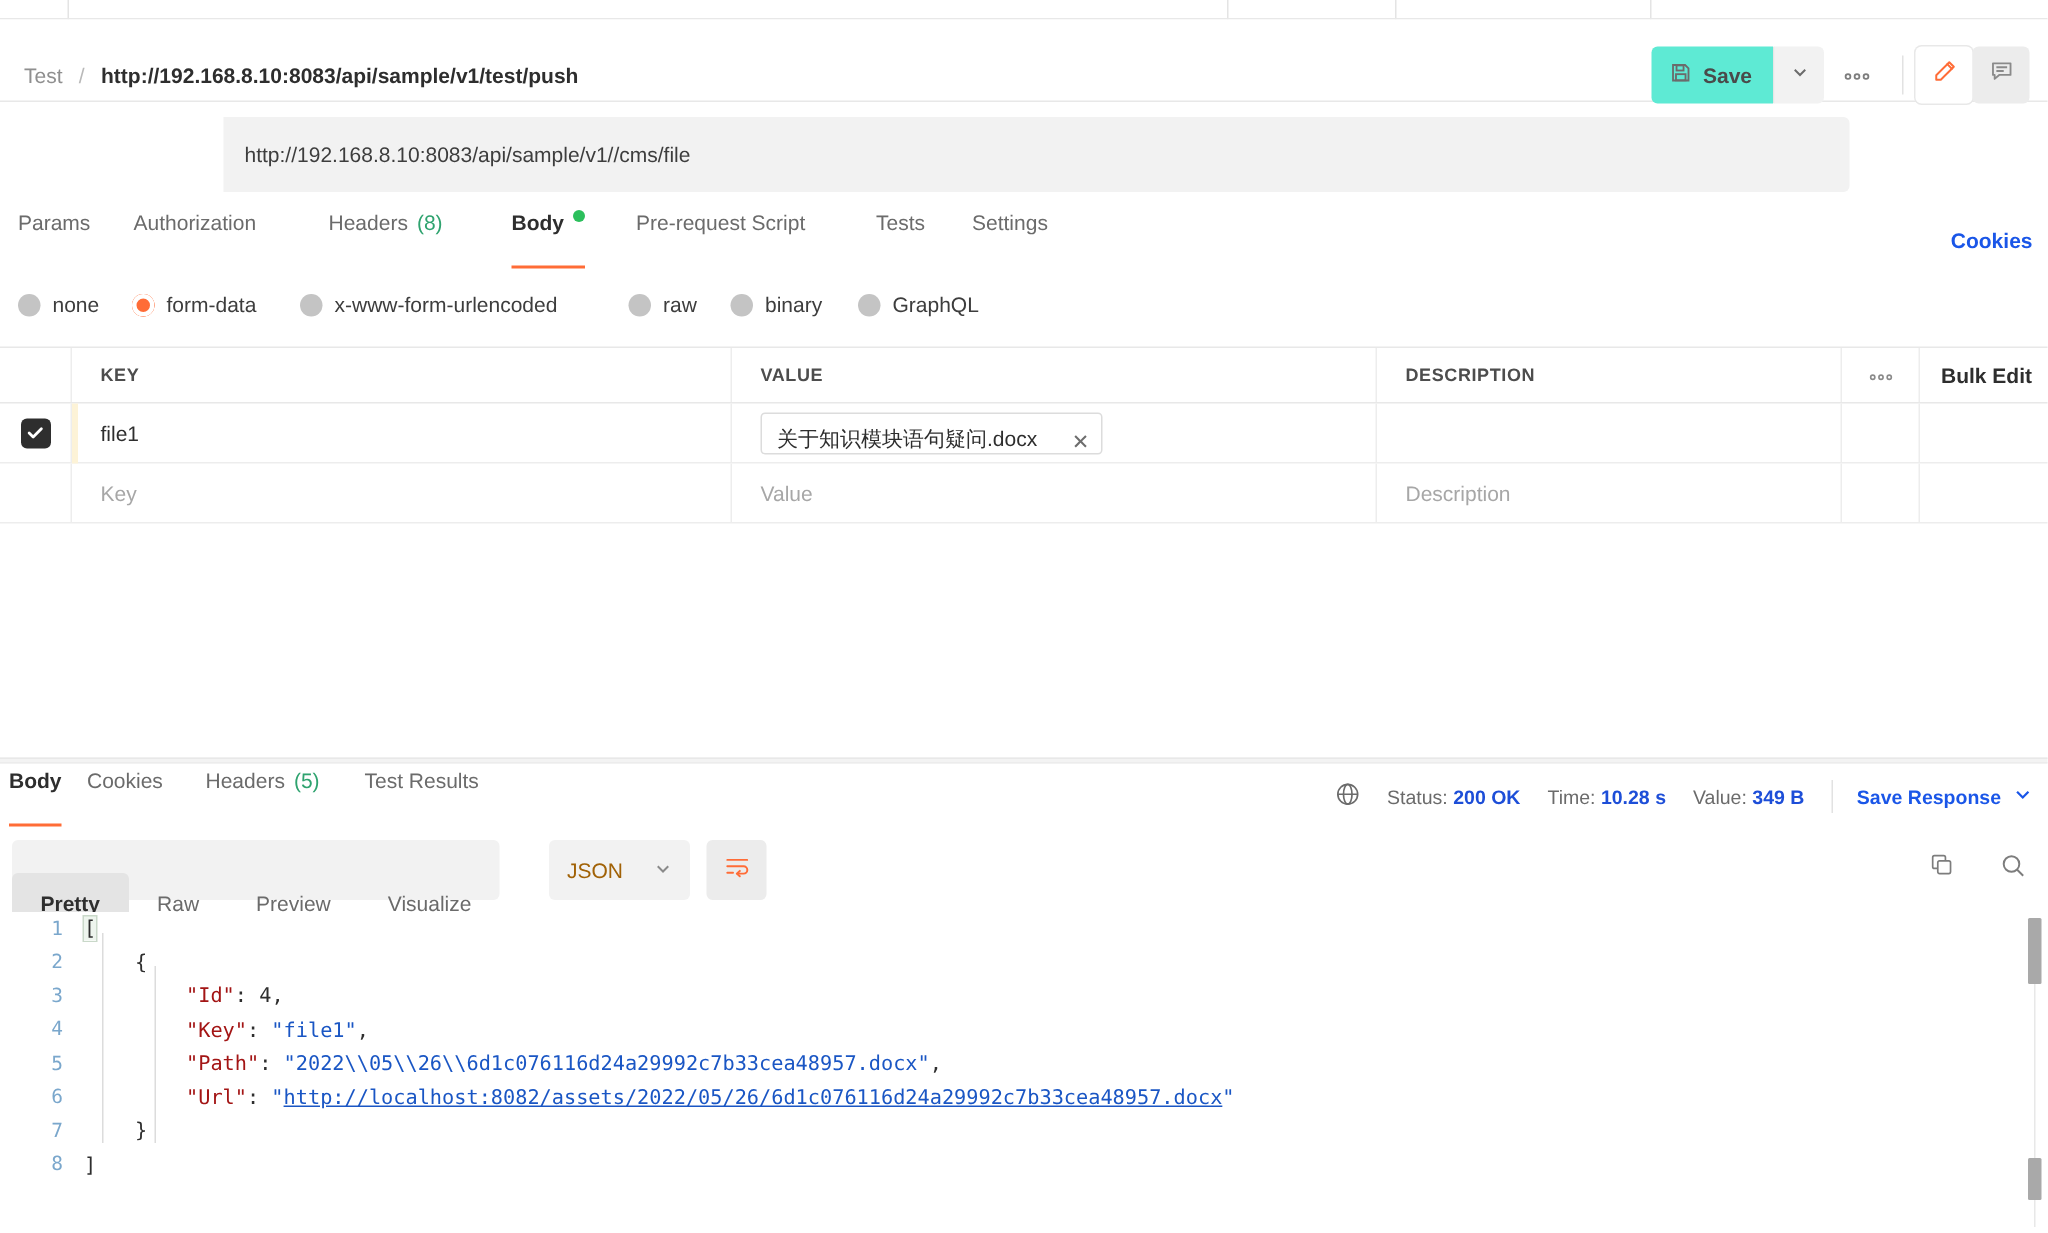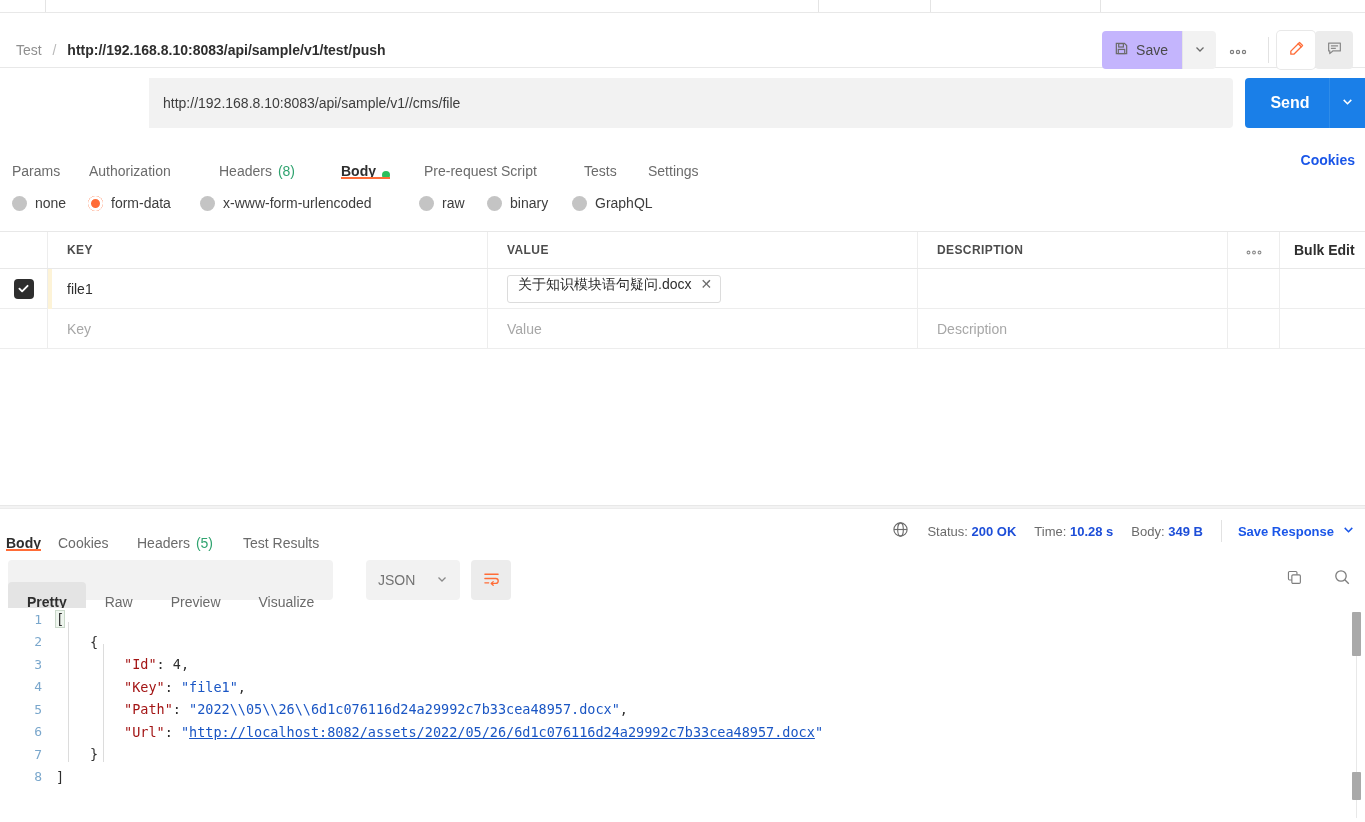--- a/index.html
+++ b/index.html
@@ -24,22 +24,22 @@
   }
   .crumb { position: absolute; left: 16px; top: 28px; font-size: 14px; line-height: 18px; white-space: nowrap; }
   .crumb .folder { color: #8f8f8f; }
   .crumb .sep { color: #b9b9b9; margin: 0 7px; }
   .crumb .name { color: #2e2e2e; font-weight: bold; margin-top: 16px; }
 
   .topright { position: absolute; right: 12px; top: 18px; height: 38px; display: flex; align-items: center; gap: 0; }
   .savebtn {
     display: flex; align-items: center; gap: 7px;
     height: 38px; padding: 0 14px 0 12px;
-    background: #c4b5fd; border-radius: 4px 0 0 4px;
-    font-size: 14px; color: #4a4a4a; font-weight: normal; cursor: pointer;
+    background: #5eead4; border-radius: 4px 0 0 4px;
+    font-size: 14px; color: #4a4a4a; font-weight: bold; cursor: pointer;
   }
   .savecaret {
     width: 34px; height: 38px; background: #f2f2f2; border-radius: 0 4px 4px 0;
     display: flex; align-items: center; justify-content: center; cursor: pointer;
     border-left: 1px solid #e6e6e6;
   }
   .dots3 { width: 44px; height: 38px; display: flex; align-items: center; justify-content: center; cursor: pointer; color: #7d7d7d; }
   .vsep { width: 1px; height: 26px; background: #e2e2e2; margin: 0 8px; }
   .iconbtn { width: 38px; height: 38px; border-radius: 4px; display: flex; align-items: center; justify-content: center; cursor: pointer; }
   .iconbtn.active { background: #fff; box-shadow: 0 0 0 1px #e8e8e8; }
@@ -63,21 +63,21 @@
     position: absolute; left: 1245px; top: 0; width: 120px; height: 50px;
     background: #1a7fe8; border-radius: 4px 0 0 4px;
     display: flex; align-items: center; cursor: pointer;
   }
   .sendbtn .lbl { flex: 1; text-align: center; color: #fff; font-size: 16px; font-weight: bold; padding-left: 6px; }
   .sendbtn .car { width: 36px; height: 50px; display: flex; align-items: center; justify-content: center; border-left: 1px solid #2e8ce9; }
 
   
   .reqtabs { position: absolute; left: 0; top: 140px; width: 1365px; height: 39px; }
   .rtab {
-    position: absolute; top: 0; height: 39px; display: flex; align-items: flex-end; gap: 6px;
+    position: absolute; top: 0; height: 39px; display: flex; align-items: flex-start; gap: 6px;
     font-size: 14px; color: #6b6b6b; cursor: pointer; white-space: nowrap;
   }
   .rtab.sel { color: #2e2e2e; font-weight: bold; }
   .rtab .ul { position: absolute; left: 0; right: 0; bottom: 0; height: 2px; background: #ff6c37; }
   .rtab .cnt { color: #2fa36f; }
   .greendot { width: 8px; height: 8px; border-radius: 50%; background: #2cbf5c; display: inline-block; }
   .cookieslink { position: absolute; right: 10px; top: 0; height: 39px; display: flex; align-items: center; font-size: 14px; color: #1a56e8; font-weight: bold; cursor: pointer; }
 
   
   .radios { position: absolute; left: 0; top: 186px; width: 1116px; height: 34px; }
@@ -94,39 +94,39 @@
   .c-val { width: 430px; height: 100%; display: flex; align-items: center; padding-left: 19px; border-right: 1px solid #ededed; flex: none; }
   .c-desc { width: 310px; height: 100%; display: flex; align-items: center; padding-left: 19px; border-right: 1px solid #ededed; flex: none; }
   .c-dots { width: 52px; height: 100%; display: flex; align-items: center; justify-content: center; border-right: 1px solid #ededed; flex: none; color: #8a8a8a; }
   .c-bulk { flex: 1; height: 100%; display: flex; align-items: center; padding-left: 14px; font-size: 14px; color: #2e2e2e; font-weight: bold; cursor: pointer; white-space: nowrap; overflow: hidden; }
   .th { font-size: 12px; font-weight: bold; color: #4d4d4d; letter-spacing: .4px; }
   .cellval { font-size: 14px; color: #2e2e2e; }
   .ph { font-size: 14px; color: #a7a7a7; }
   .activemark { position: absolute; left: 48px; top: 0; width: 4px; height: 40px; background: #fdf3d7; }
   .cbox { width: 20px; height: 20px; border-radius: 4px; background: #2e2e2e; display: flex; align-items: center; justify-content: center; cursor: pointer; }
   .filechip {
-    display: inline-flex; align-items: flex-start; gap: 9px;
+    display: inline-flex; align-items: flex-end; gap: 23px;
     height: 28px; padding: 0 8px 0 10px; border: 1px solid #dcdcdc; border-radius: 3px;
     background: #fff; font-size: 14px; color: #2e2e2e; white-space: nowrap;
   }
   .chipx { color: #6d6d6d; cursor: pointer; font-size: 14px; }
 
   
   .respdiv { position: absolute; left: 0; top: 505px; width: 1365px; height: 4px; background: #f3f3f3; border-top: 1px solid #e8e8e8; border-bottom: 1px solid #ececec; }
   .resptabs { position: absolute; left: 0; top: 512px; width: 1365px; height: 38px; }
   .meta { position: absolute; right: 10px; top: 512px; height: 38px; display: flex; align-items: center; gap: 0; font-size: 13px; color: #6b6b6b; }
   .meta .grp { margin-right: 18px; }
   .meta .ok { color: #1d4ed8; font-weight: bold; }
   .meta .saveresp { color: #1a56e8; font-weight: bold; cursor: pointer; display: flex; align-items: center; gap: 8px; }
 
   .respbar { position: absolute; left: 0; top: 560px; width: 1365px; height: 40px; }
   .seg { position: absolute; left: 8px; top: 0; height: 40px; background: #f2f2f2; border-radius: 4px; display: flex; align-items: center; }
   .segitem { height: 40px; padding: 0 19px; display: flex; align-items: center; font-size: 14px; color: #6b6b6b; cursor: pointer; border-radius: 4px; margin-top: 44px; }
   .segitem.on { background: #e4e4e4; color: #2e2e2e; font-weight: bold; }
-  .jsonsel { position: absolute; left: 366px; top: 0; width: 94px; height: 40px; background: #f2f2f2; border-radius: 4px; display: flex; align-items: center; justify-content: space-between; padding: 0 12px; font-size: 14px; color: #737373; cursor: pointer; }
+  .jsonsel { position: absolute; left: 366px; top: 0; width: 94px; height: 40px; background: #f2f2f2; border-radius: 4px; display: flex; align-items: center; justify-content: space-between; padding: 0 12px; font-size: 14px; color: #a16207; cursor: pointer; }
   .wrapbtn { position: absolute; left: 471px; top: 0; width: 40px; height: 40px; background: #ececec; border-radius: 4px; display: flex; align-items: center; justify-content: center; cursor: pointer; }
   .copyb { position: absolute; left: 1277px; top: 2px; width: 34px; height: 34px; display: flex; align-items: center; justify-content: center; cursor: pointer; }
   .searchb { position: absolute; left: 1325px; top: 2px; width: 34px; height: 34px; display: flex; align-items: center; justify-content: center; cursor: pointer; }
 
   
   .code {
     position: absolute; left: 0; top: 608px; width: 1365px; height: 214px;
     font-family: "DejaVu Sans Mono", monospace; font-size: 13.5px; overflow: hidden; background: #fff;
   }
   .cline { position: relative; height: 22.5px; display: flex; align-items: center; }
@@ -203,30 +203,20 @@
           <path d="M2.8 3.4h12.4v8.2H7.2L4 14.4v-2.8H2.8z"></path>
             <path d="M5.2 6.2h7.6M5.2 8.8h5.2"></path>
         </svg>
       </span>
     </div>
   </div>
 </div>
 
 <div class="urlrow">
   <div class="urlbox" placeholder="Enter request URL">http://192.168.8.10:8083/api/sample/v1//cms/file</div>
-  <div class="sendbtn">
-    <span class="lbl">Send</span>
-    <span class="car">
-      <span>
-        <svg width="13" height="13" viewBox="0 0 12 12" fill="none" stroke="#ffffff" stroke-width="1.4">
-            <path d="M2.5 4.5L6 8l3.5-3.5"></path>
-          </svg>
-      </span>
-    </span>
-  </div>
 </div>
 
 <div class="reqtabs">
   <div class="rtab" style="left:12px">
     <span>Params</span>
   </div>
   <div class="rtab" style="left:89px">
     <span>Authorization</span>
   </div>
   <div class="rtab" style="left:219px">
@@ -355,21 +345,21 @@
   </span>
   <span class="grp">
     <span>Status:</span>
     <span class="ok">200 OK</span>
   </span>
   <span class="grp">
     <span>Time:</span>
     <span class="ok">10.28 s</span>
   </span>
   <span class="grp">
-    <span>Body:</span>
+    <span>Value:</span>
     <span class="ok">349 B</span>
   </span>
   <span style="width:1px;height:22px;background:#e2e2e2;margin-right:16px"></span>
   <span class="saveresp">
     <span>Save Response</span>
     <span>
       <svg width="13" height="13" viewBox="0 0 12 12" fill="none" stroke="#1a56e8" stroke-width="1.4">
           <path d="M2.5 4.5L6 8l3.5-3.5"></path>
         </svg>
     </span>

